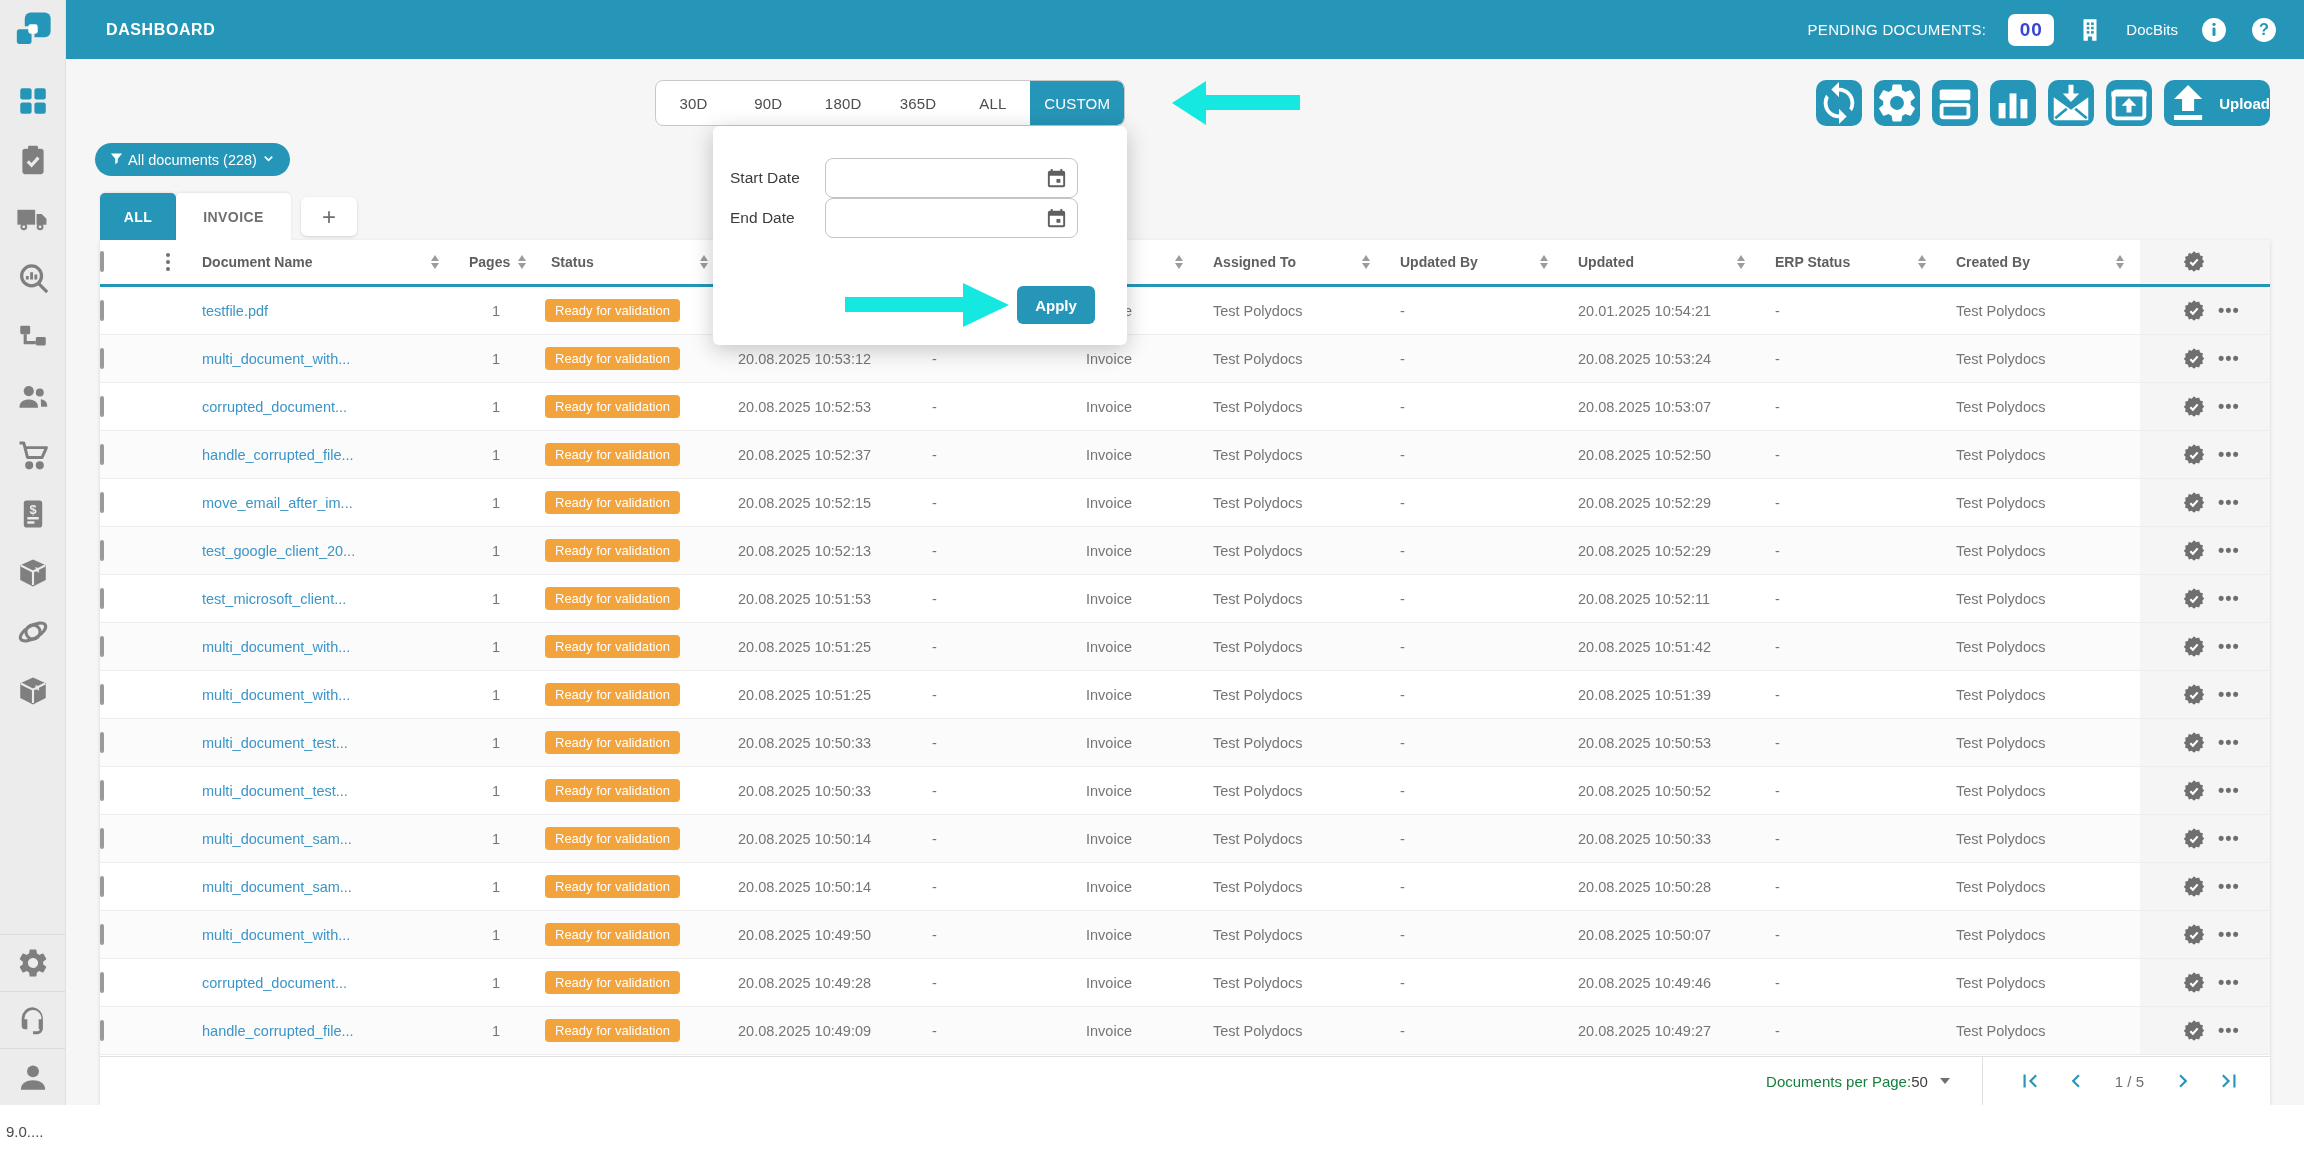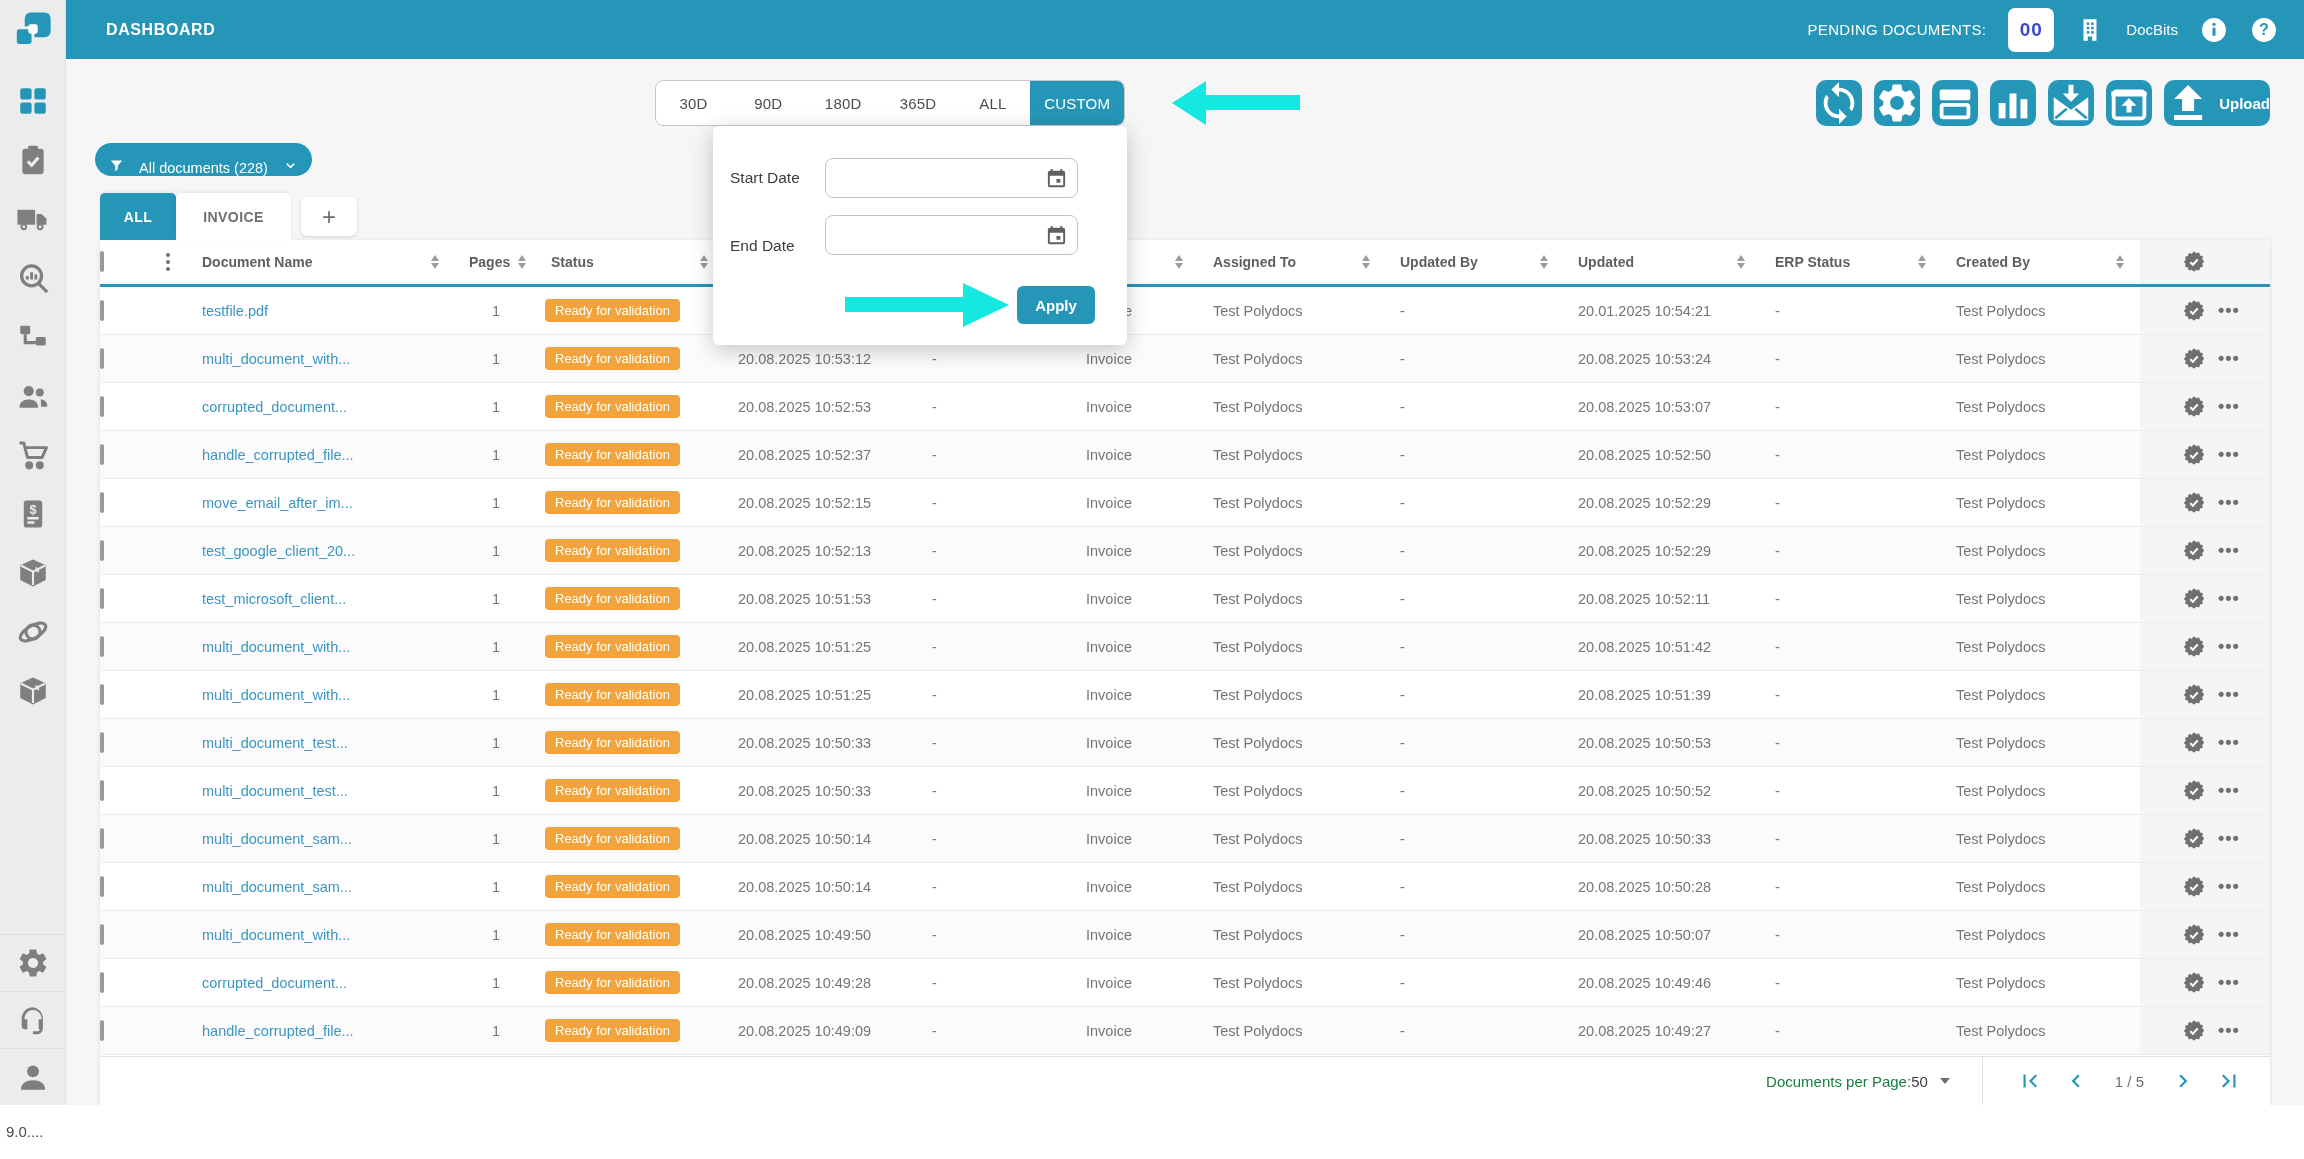--- a/index.html
+++ b/index.html
@@ -21,21 +21,21 @@
   .side-sep{width:100%;height:1px;background:#dcdcdc;}
   .side-bottom .side-item{margin:11px 0;}
   .version{position:absolute;left:6px;top:1123px;font-size:15px;color:#4a4a4a;z-index:6;}
   .bottom-strip{position:absolute;left:0;bottom:0;width:100%;height:54px;background:#fff;z-index:4;}
 
   
   .topbar{position:absolute;left:66px;top:0;right:0;height:59px;background:var(--teal);display:flex;align-items:center;z-index:5;}
   .topbar-title{color:#fff;font-size:16px;font-weight:700;letter-spacing:.6px;margin-left:40px;}
   .topbar-right{margin-left:auto;display:flex;align-items:center;gap:22px;padding-right:26px;}
   .pending-label{color:#fff;font-size:15px;font-weight:500;letter-spacing:.3px;}
-  .pending-badge{background:#fff;border-radius:7px;min-width:46px;height:44px;display:flex;align-items:center;justify-content:center;color:var(--badge-blue);font-size:19px;font-weight:700;letter-spacing:1px;}
+  .pending-badge{background:#fff;border-radius:7px;min-width:46px;height:32px;display:flex;align-items:center;justify-content:center;color:var(--badge-blue);font-size:19px;font-weight:700;letter-spacing:1px;}
   .brand{color:#fff;font-size:15px;font-weight:500;}
   .top-icon{width:28px;height:28px;color:#fff;display:flex;align-items:center;justify-content:center;cursor:pointer;}
   .top-icon svg{width:26px;height:26px;}
 
   
   .searchbox{position:absolute;left:100px;top:80px;width:517px;height:46px;background:#fff;border:1px solid #c8c8c8;border-radius:8px;display:flex;align-items:center;padding:0 14px;z-index:3;}
   .searchbox input{border:none;outline:none;flex:1;font-size:15.5px;color:#555;background:transparent;}
   .searchbox input::placeholder{color:#8d8d8d;}
   .tune{color:#6f6f6f;width:24px;height:24px;cursor:pointer;}
 
@@ -44,21 +44,21 @@
   .dr-btn.sel{background:var(--teal);color:#fff;flex:1.25;border-radius:0 7px 7px 0;}
 
   
   .toolbar{position:absolute;top:80px;right:34px;display:flex;gap:12px;z-index:3;}
   .tb-btn{width:46px;height:46px;background:var(--teal);border-radius:10px;display:flex;align-items:center;justify-content:center;color:#fff;cursor:pointer;}
   .tb-btn svg{width:26px;height:26px;}
   .tb-upload{width:106px;height:46px;background:var(--teal);border-radius:10px;display:flex;align-items:center;justify-content:center;gap:7px;color:#fff;font-size:15px;font-weight:600;cursor:pointer;}
   .tb-upload svg{width:22px;height:22px;}
 
   
-  .chip{position:absolute;left:95px;top:143px;height:33px;background:var(--teal);border-radius:17px;display:flex;align-items:flex-end;gap:15px;padding:0 14px;color:#fff;font-size:14.5px;cursor:pointer;z-index:3;}
+  .chip{position:absolute;left:95px;top:143px;height:33px;background:var(--teal);border-radius:17px;display:flex;align-items:center;gap:4px;padding:0 14px;color:#fff;font-size:14.5px;cursor:pointer;z-index:3;}
   .chip svg{width:15px;height:15px;}
 
   
   .tabs{position:absolute;left:100px;top:193px;display:flex;align-items:flex-end;z-index:3;}
   .tab{height:47px;display:flex;align-items:center;justify-content:center;font-size:14px;font-weight:600;letter-spacing:.4px;border-radius:5px 5px 0 0;cursor:pointer;box-shadow:0 -1px 3px rgba(0,0,0,.08);}
   .tab.active{background:var(--teal);color:#fff;width:76px;}
   .tab:not(.active){background:#fff;color:#6f6f6f;width:115px;}
   .tab-add{width:56px;height:39px;margin-left:10px;margin-bottom:4px;background:#fff;border-radius:6px;box-shadow:0 1px 3px rgba(0,0,0,.15);display:flex;align-items:center;justify-content:center;color:#6f6f6f;font-size:24px;font-weight:400;cursor:pointer;}
 
   
@@ -886,21 +886,21 @@
   <div class="popup">
     <div class="pp-row" style="top:32px;">
       <span class="pp-lbl">Start Date</span>
       <span class="pp-input">
         <input value="" style="">
         <span class="cal"><svg viewBox="0 0 24 24" fill="currentColor">
               <path d="M19 4h-1V2h-2v2H8V2H6v2H5a2 2 0 0 0-2 2v13a2 2 0 0 0 2 2h14a2 2 0 0 0 2-2V6a2 2 0 0 0-2-2zm0 15H5V9h14v10zm-3-2.5h-4v-4h4z"></path>
             </svg></span>
       </span>
     </div>
-    <div class="pp-row" style="top:89px;align-items:flex-end;">
+    <div class="pp-row" style="top:72px;">
       <span class="pp-lbl">End Date</span>
       <span class="pp-input">
         <input value="" style="">
         <span class="cal"><svg viewBox="0 0 24 24" fill="currentColor">
               <path d="M19 4h-1V2h-2v2H8V2H6v2H5a2 2 0 0 0-2 2v13a2 2 0 0 0 2 2h14a2 2 0 0 0 2-2V6a2 2 0 0 0-2-2zm0 15H5V9h14v10zm-3-2.5h-4v-4h4z"></path>
             </svg></span>
       </span>
     </div>
     <button class="apply">Apply</button>
   </div>

